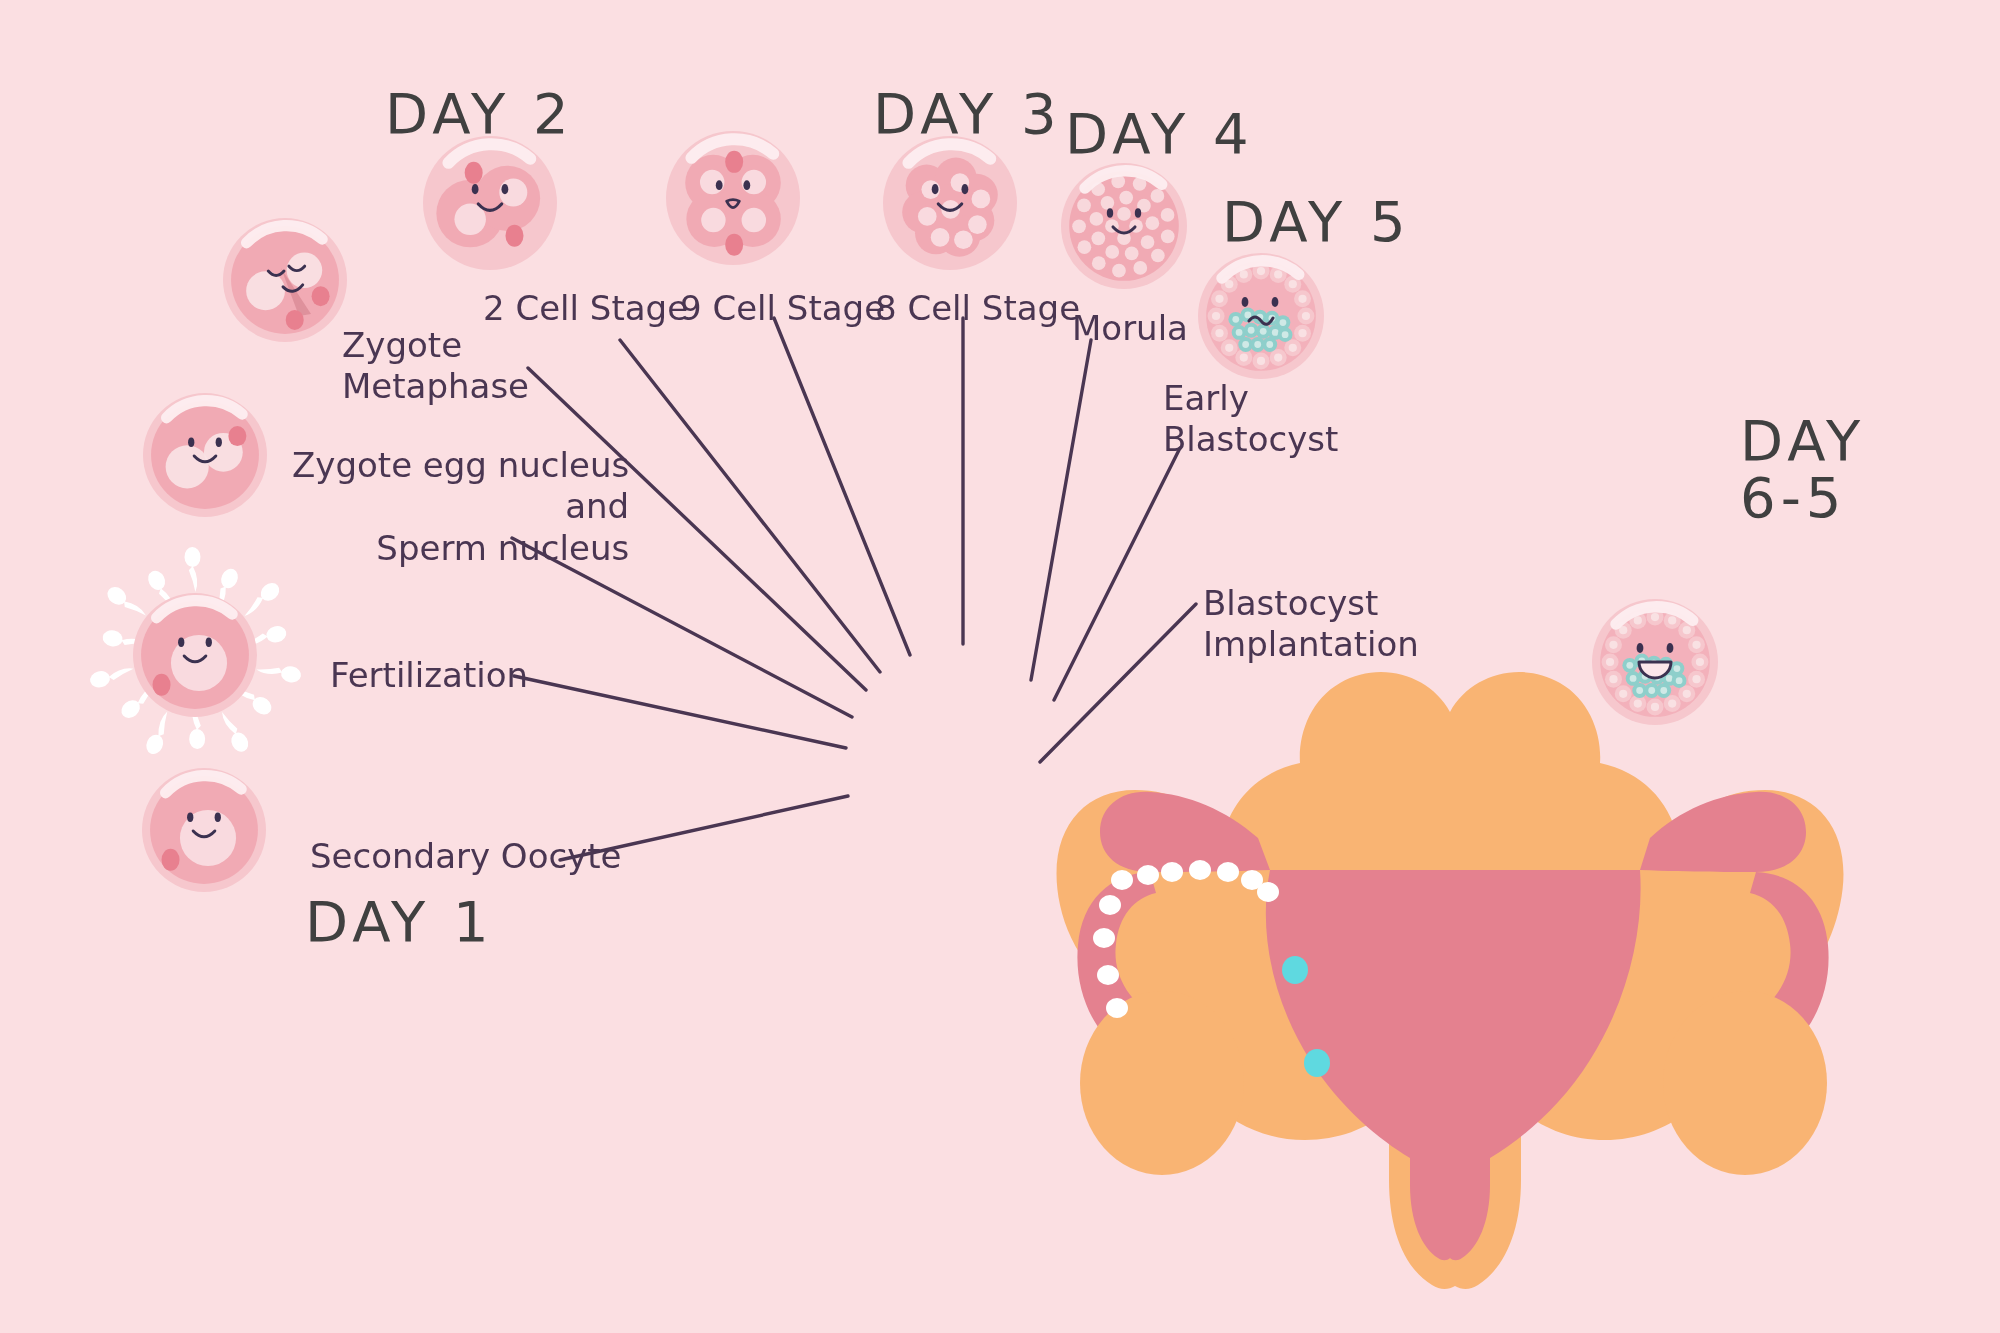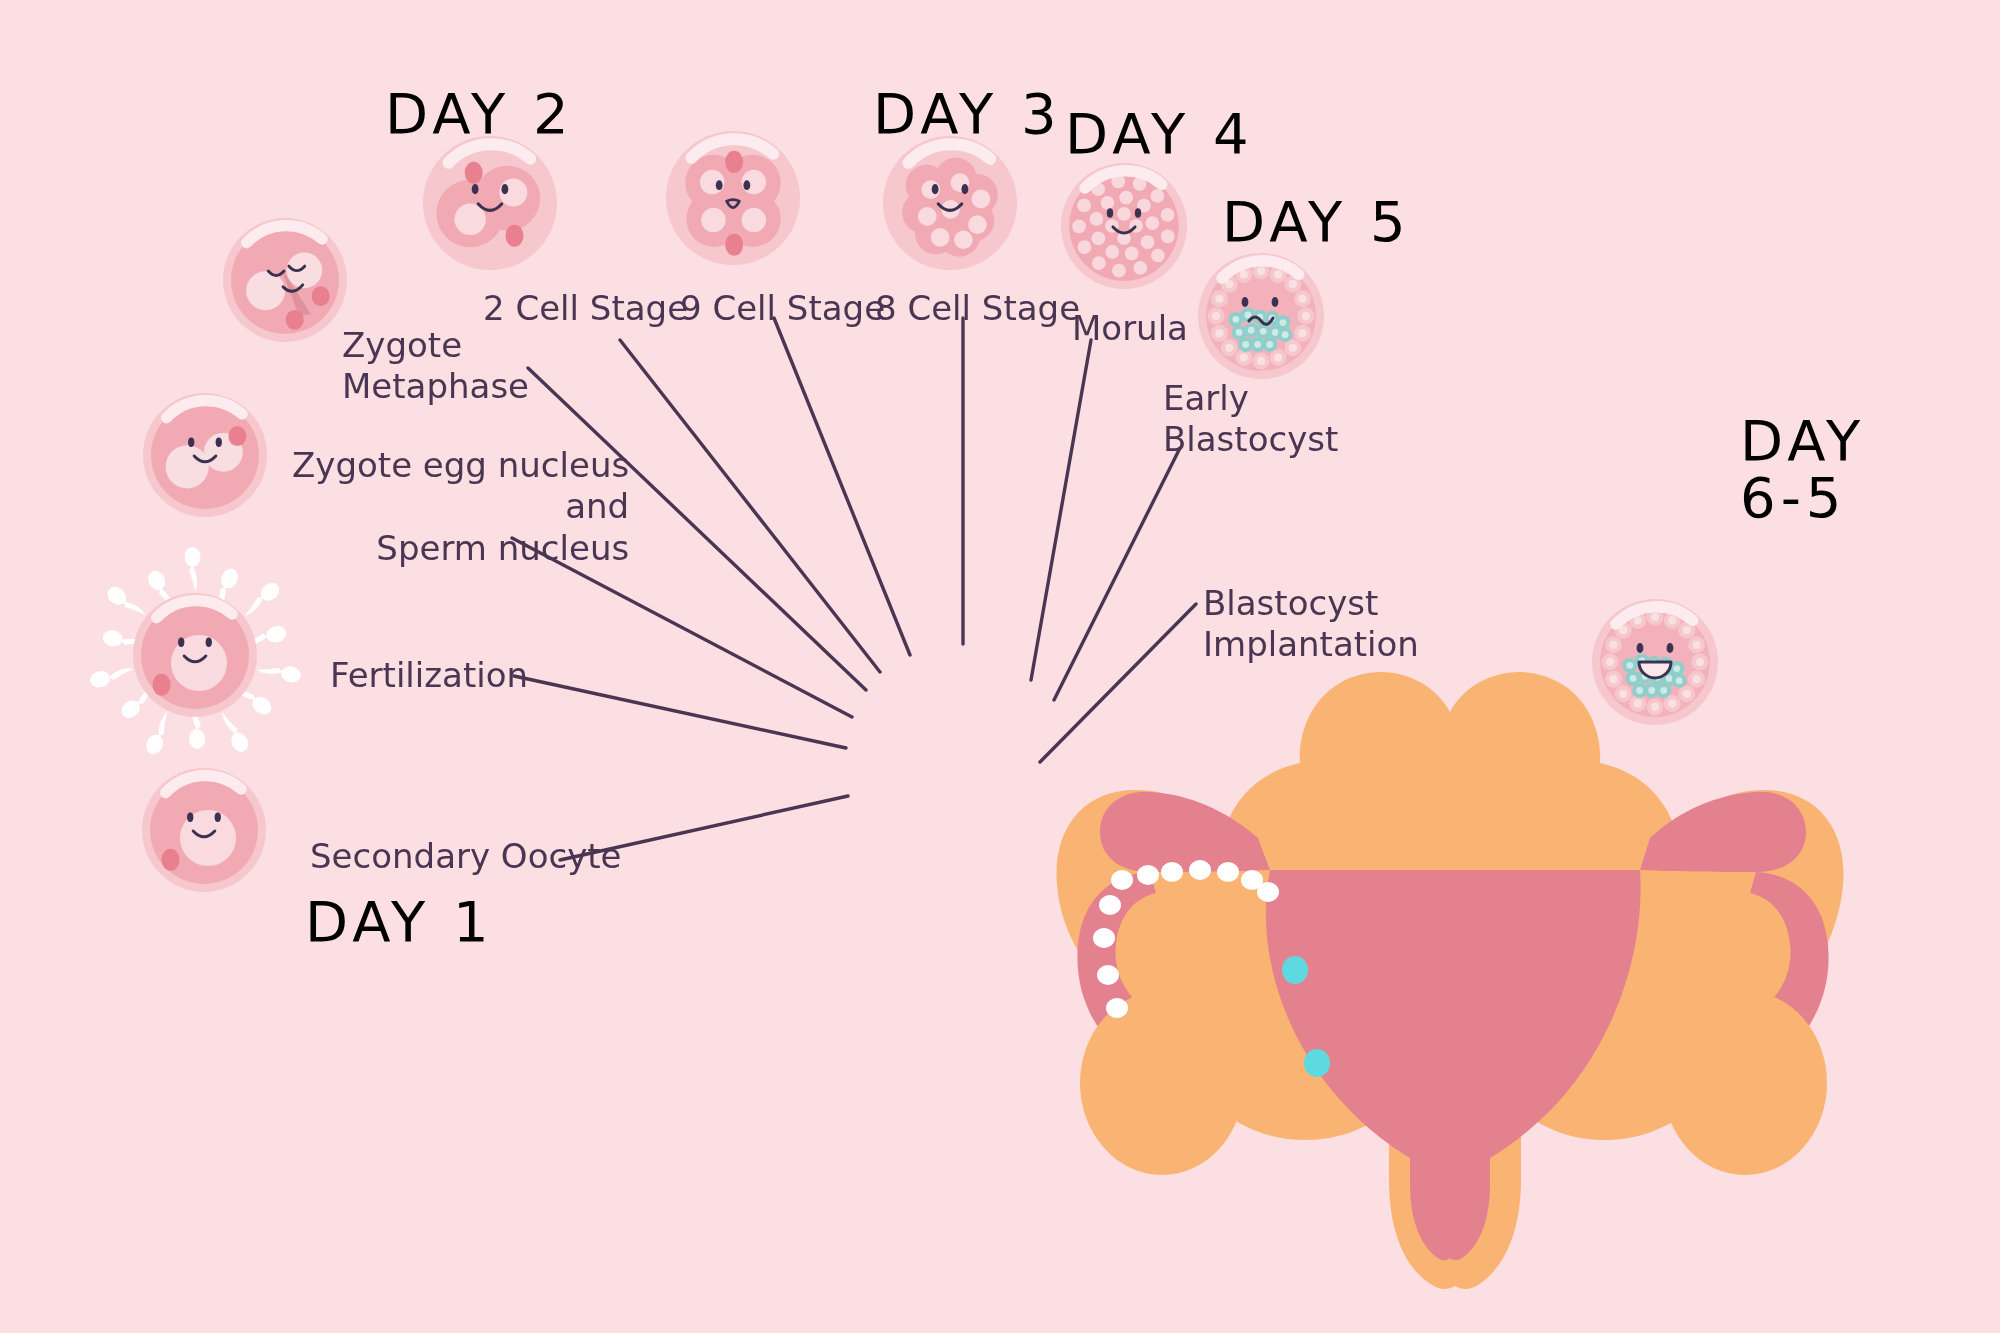--- a/index.html
+++ b/index.html
@@ -8,21 +8,21 @@
   }
   #stage {
     position: relative;
     width: 2000px; height: 1333px;
     background: #fbdfe2;
     overflow: hidden;
     font-family: "DejaVu Sans", sans-serif;
   }
   .day-label {
     position: absolute;
-    color: #000000;
+    color: #404040;
     font-family: "DejaVu Sans", sans-serif;
     font-size: 56px;
     font-weight: 400;
     letter-spacing: 5px;
     white-space: pre;
     line-height: 1.02;
   }
   .stage-label {
     position: absolute;
     color: #4a3652;

